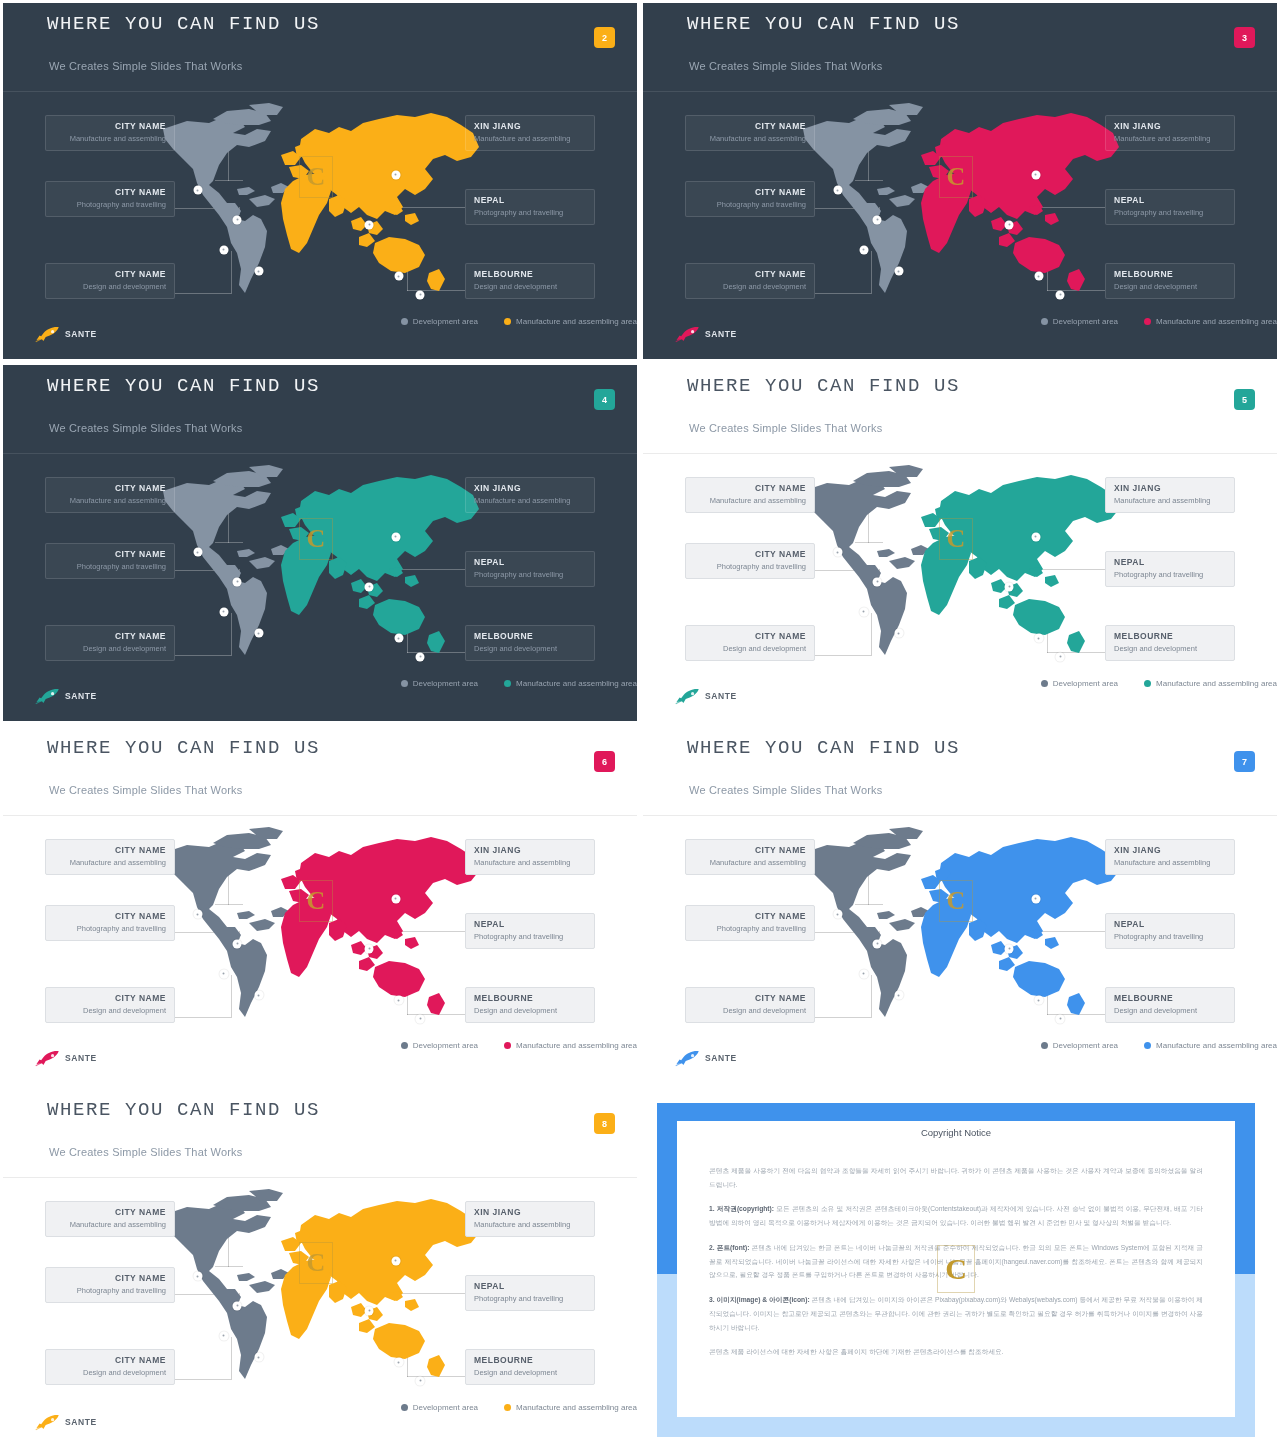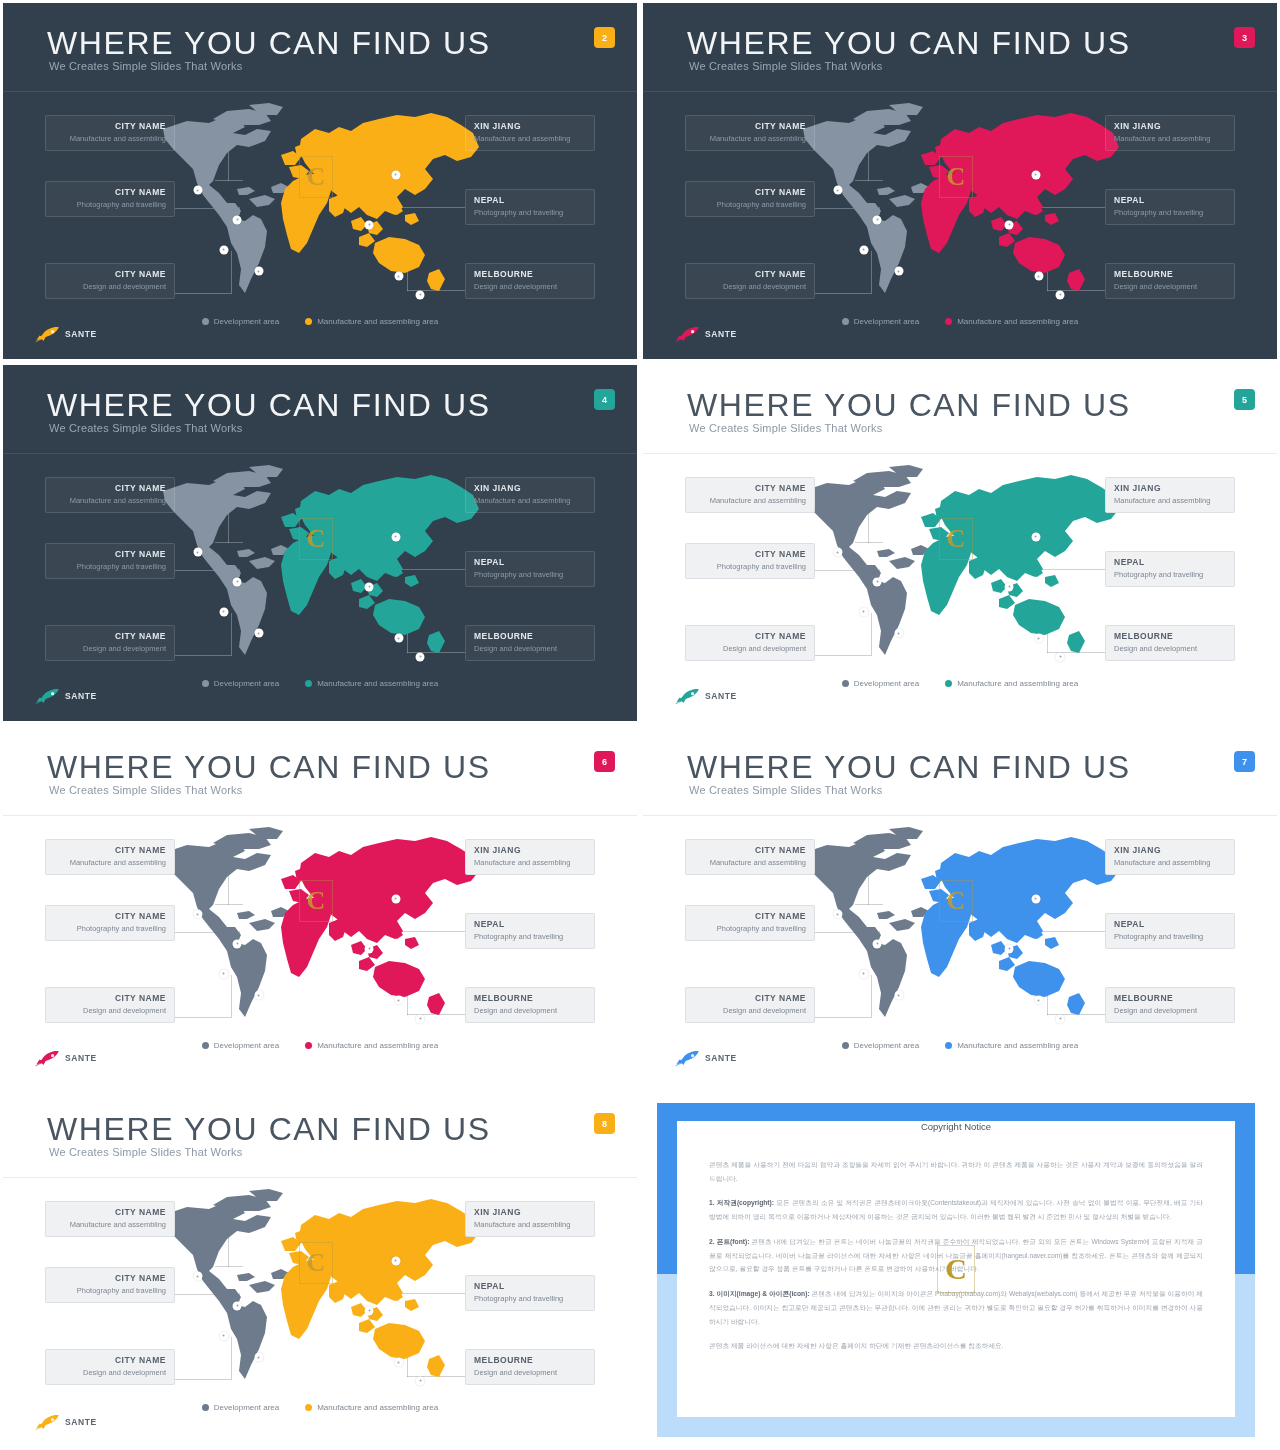--- a/index.html
+++ b/index.html
@@ -18,23 +18,24 @@
   .slide {
     position:relative;
     overflow:hidden;
     border:3px solid #ffffff;
   }
   .slide.dark { background:#323f4c; }
   .slide.light { background:#ffffff; }
 
   
   .s-title {
-    position:absolute; left:44px; top:22px;
-    font-size:32px; letter-spacing:1.6px;
+    position:absolute; left:44px; top:10px;
+    font-size:19px; letter-spacing:1.6px;
     font-weight:300;
+    font-family:Liberation Mono, monospace;
   }
   .dark .s-title { color:#f2f4f6; }
   .light .s-title { color:#4a5562; }
   .s-sub {
     position:absolute; left:46px; top:57px;
     font-size:11px; font-weight:400; letter-spacing:.2px;
   }
   .dark .s-sub { color:#9aa6b3; }
   .light .s-sub { color:#8c98a6; }
   .divider {
@@ -100,21 +101,21 @@
     border:1px solid rgba(180,150,60,.45);
     display:flex; align-items:center; justify-content:center;
     color:#c59a2e; font-size:26px; font-weight:700;
     font-family:"Liberation Serif", serif;
     opacity:.85;
   }
 
   
   .legend {
     position:absolute; left:0; right:0; top:314px;
-    display:flex; justify-content:center; gap:26px;
+    display:flex; justify-content:flex-end; gap:26px;
     font-size:8px;
   }
   .lg { display:flex; align-items:center; gap:5px; }
   .lg i { width:7px; height:7px; border-radius:50%; display:block; }
   .dark .lg span { color:#97a2af; }
   .light .lg span { color:#7e8894; }
 
   
   .logo {
     position:absolute; left:32px; bottom:16px;
@@ -131,21 +132,21 @@
   .cframe-lower { position:absolute; left:14px; right:22px; top:calc(50% + 6px); bottom:10px; background:#bcdcfb; }
   .cpaper {
     position:absolute; left:34px; right:42px; top:32px; bottom:30px;
     background:#ffffff;
   }
   .cp-title {
     text-align:center; margin-top:44px;
     font-size:15px; font-weight:700; color:#3b4450;
   }
   .cp-sub {
-    text-align:center; 
+    text-align:center; margin-top:6px;
     font-size:9.5px; color:#4a5360;
   }
   .cp-body { margin:26px 32px 0 32px; }
   .cp-p {
     font-size:6.7px; line-height:2.05; color:#9aa3ad;
     margin-bottom:11px; text-align:justify;
   }
   .cp-p b { color:#5d6672; font-weight:700; }
   .cp-wm {
     position:absolute; left:50%; top:50%;

